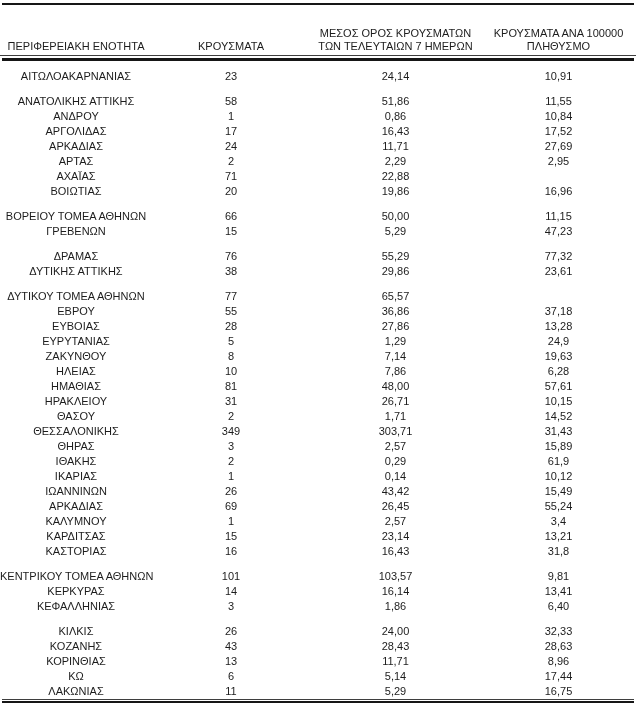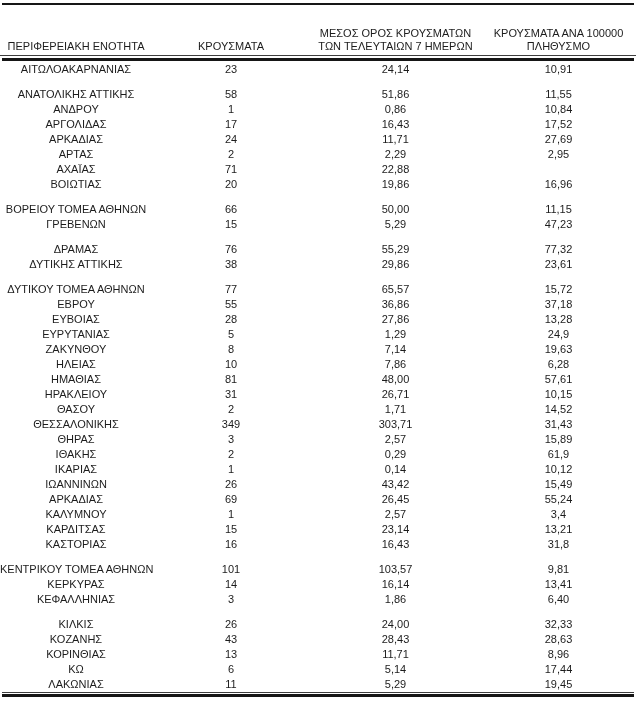--- a/index.html
+++ b/index.html
@@ -10,21 +10,21 @@
   }
   .grid{display:grid;grid-template-columns:152px 158px 171px 155px;}
   .rule{margin:0 2px;background:#161616;}
   .rule-top{margin-top:3px;height:2px;}
   .thead{
     margin-top:22px;align-items:end;text-align:center;
     font-size:11px;line-height:13px;white-space:pre-line;
     padding-bottom:2px;border-bottom:1px solid #3e3e3e;
   }
   .rule-mid{margin-top:2px;height:2.5px;}
-  .tbody{margin-top:1px;}
+  .tbody{margin-top:8px;}
   .row{height:15px;font-size:11px;line-height:15px;text-align:center;white-space:nowrap;}
   .gap{height:10px;}
   .rule-b1{margin:0 2px;height:1px;background:#3e3e3e;}
   .rule-b2{margin:1.5px 2px 0;height:2.5px;background:#161616;}
 </style>
 </head>
 <body>
 
 <div class="page">
   <div class="rule rule-top"></div>
@@ -112,21 +112,20 @@
         <div>ΔΥΤΙΚΗΣ ΑΤΤΙΚΗΣ</div>
         <div>38</div>
         <div>29,86</div>
         <div>23,61</div>
       </div>
       <div class="gap"></div>
       <div class="row grid">
         <div>ΔΥΤΙΚΟΥ ΤΟΜΕΑ ΑΘΗΝΩΝ</div>
         <div>77</div>
         <div>65,57</div>
-        <div>15,72</div>
       </div>
       <div class="row grid">
         <div>ΕΒΡΟΥ</div>
         <div>55</div>
         <div>36,86</div>
         <div>37,18</div>
       </div>
       <div class="row grid">
         <div>ΕΥΒΟΙΑΣ</div>
         <div>28</div>
@@ -264,19 +263,19 @@
       <div class="row grid">
         <div>ΚΩ</div>
         <div>6</div>
         <div>5,14</div>
         <div>17,44</div>
       </div>
       <div class="row grid">
         <div>ΛΑΚΩΝΙΑΣ</div>
         <div>11</div>
         <div>5,29</div>
-        <div>19,45</div>
+        <div>16,75</div>
       </div>
     </div>
 
   <div class="rule-b1"></div>
   <div class="rule-b2"></div>
 </div>
 
 </body></html>

